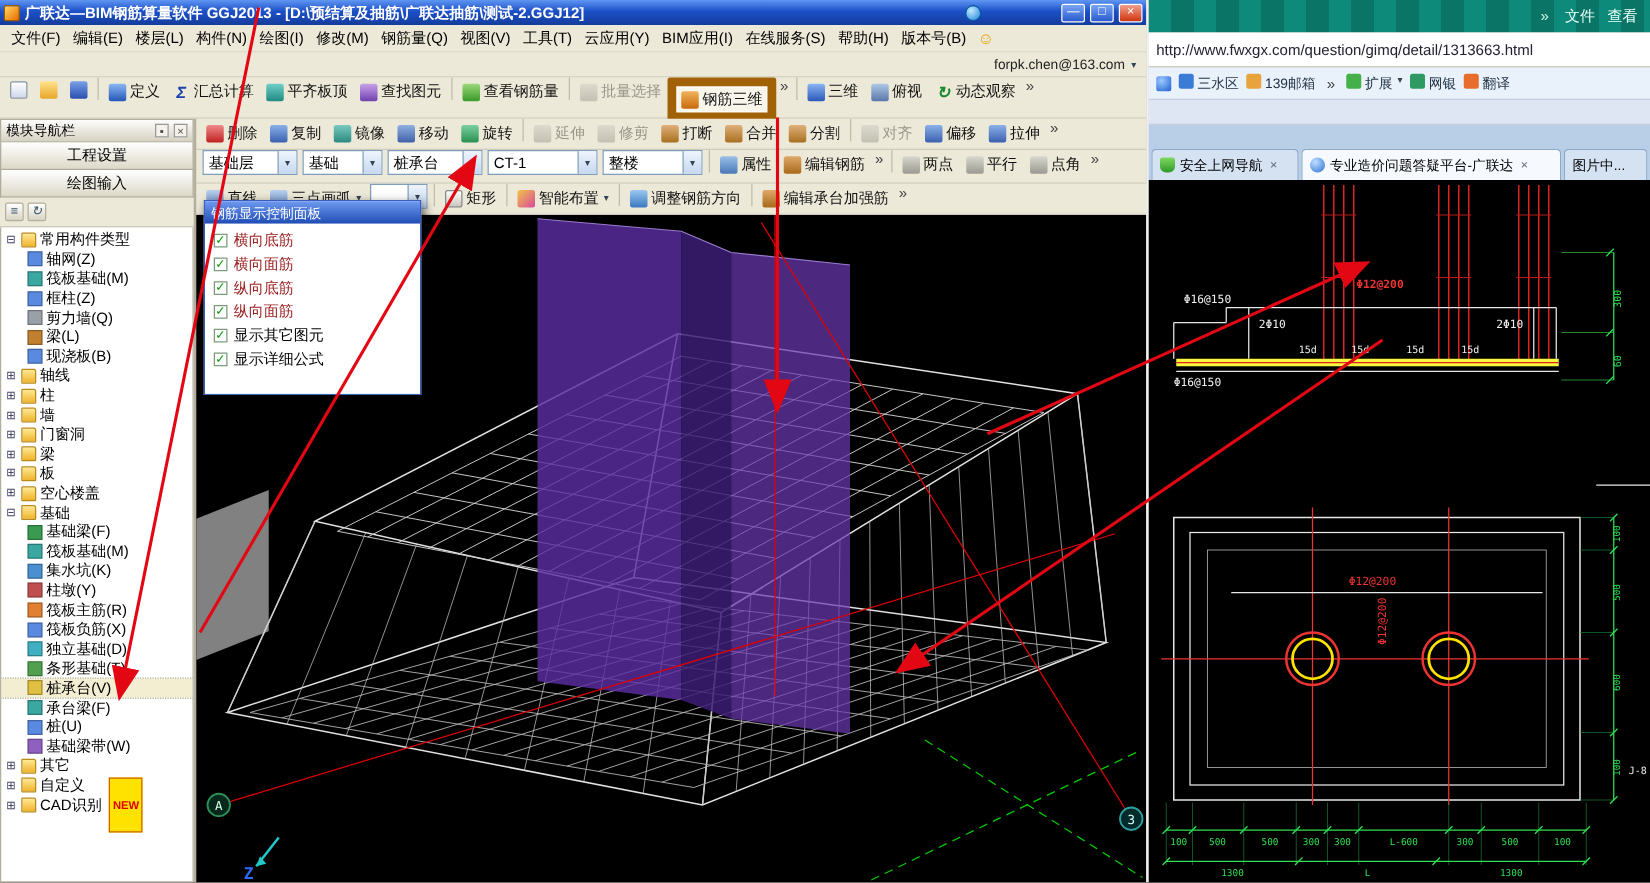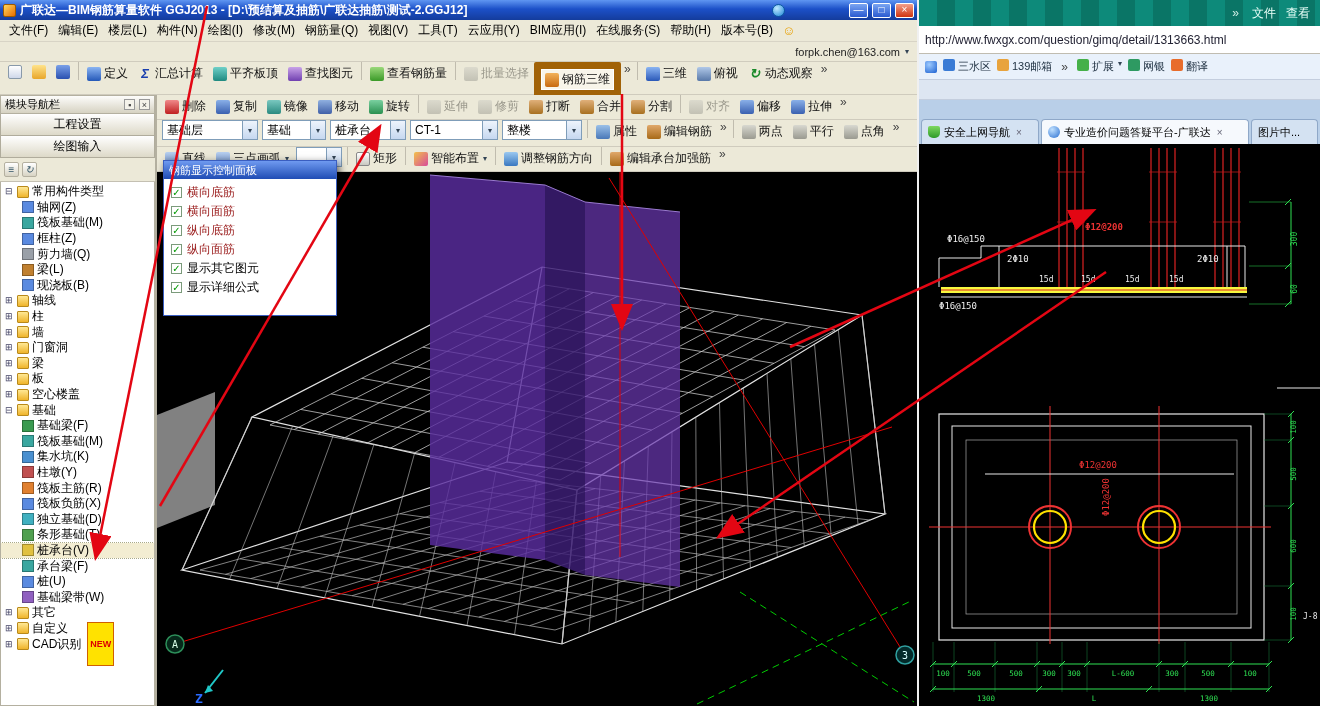--- a/index.html
+++ b/index.html
@@ -231,21 +231,21 @@
           <span class="lb">偏移</span>
         </span>
       <span class="tbn">
           <i class="ic" style="background:linear-gradient(#8ab0e8,#3a60b0)"></i>
           <span class="lb">拉伸</span>
         </span>
       <span class="ov">»</span>
     </div>
 
     <div class="tb" id="tb3">
-      <span class="combo" style="width:96px">
+      <span class="combo" style="width:76px">
           <span class="cval">基础层</span>
           <span class="carr">▾</span>
         </span>
       <span class="combo" style="width:64px">
           <span class="cval">基础</span>
           <span class="carr">▾</span>
         </span>
       <span class="combo" style="width:76px">
           <span class="cval">桩承台</span>
           <span class="carr">▾</span>

